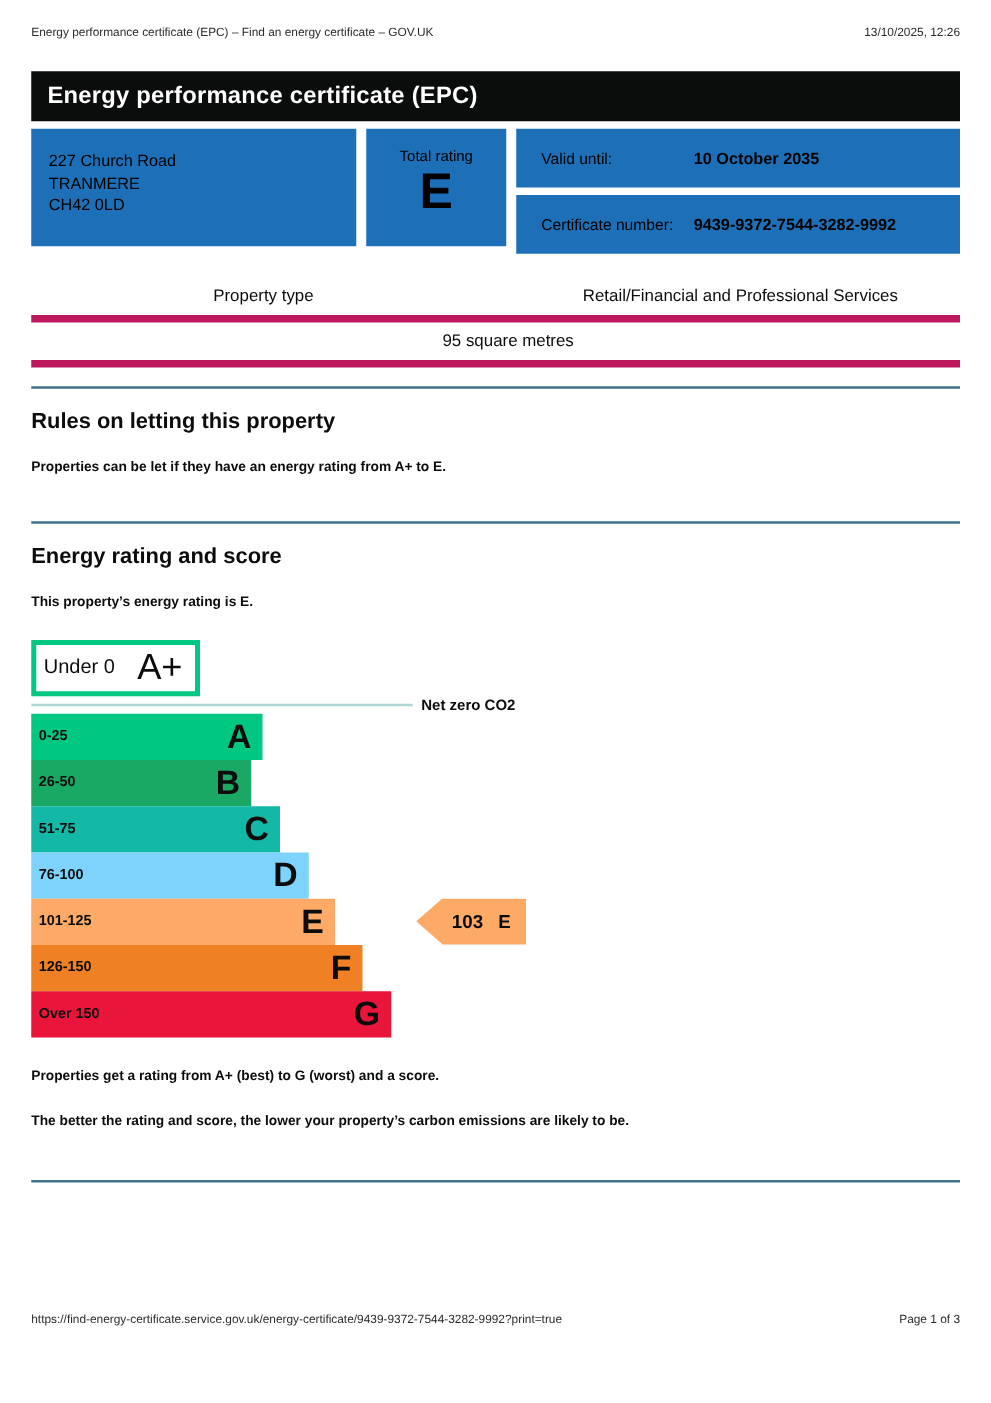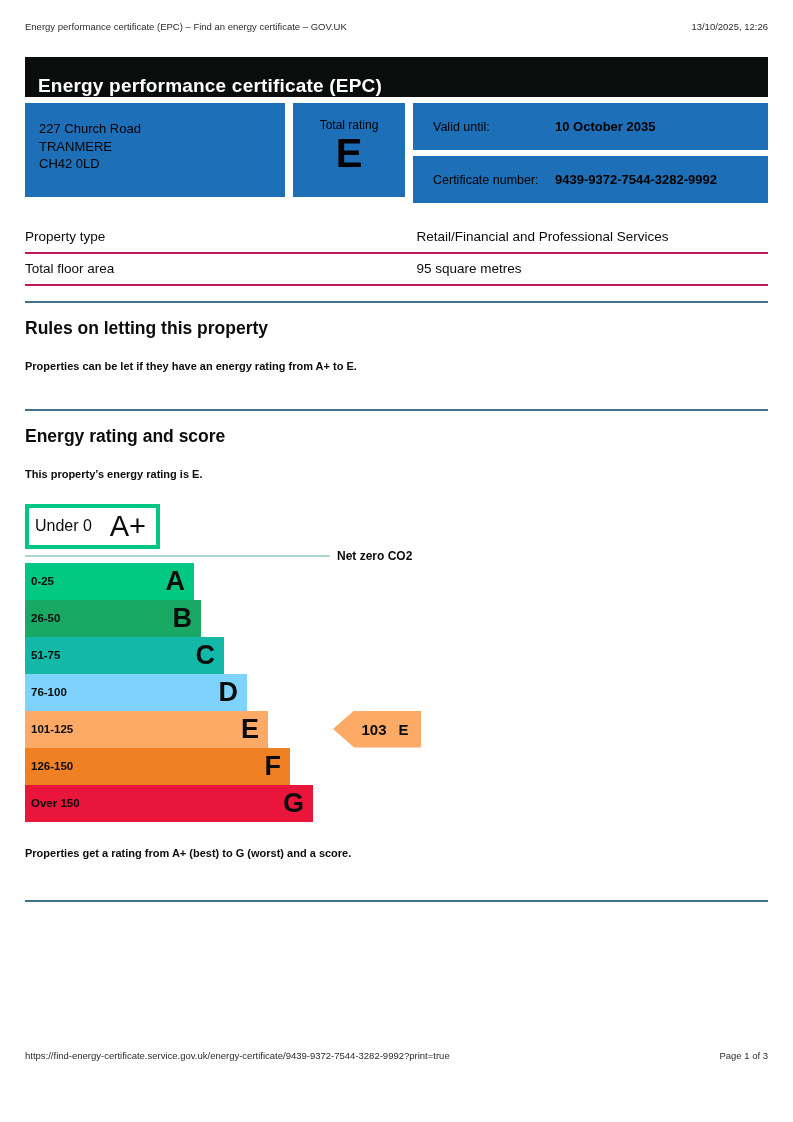--- a/index.html
+++ b/index.html
@@ -16,38 +16,38 @@
   }
   .print-footer {
     position:absolute; left:25px; right:25px; top:1050px;
     display:flex; justify-content:space-between;
     font-size:9.5px; color:#2b2b2b;
   }
   
   .content { margin:0 25px; }
   .banner {
     margin-top:24px; height:40px; background:#0b0c0c; color:#ffffff;
-    display:flex; align-items:flex-end; padding-left:13px;
+    display:flex; align-items:center; padding-left:13px;
     font-size:19px; font-weight:bold; letter-spacing:0.2px;
   }
   .summary-row { margin-top:6px; display:flex; gap:8px; height:94px; }
   .blue-box { background:#1d70b8; color:#000000; }
   .address-box { width:260px; padding:17px 14px; font-size:13px; line-height:1.35; }
   .rating-box { width:112px; text-align:center; padding-top:15px; }
   .rating-box .rating-label { font-size:12px; display:block; }
   .rating-box .rating-letter { font-size:40px; font-weight:bold; line-height:1.05; display:block; }
   .summary-right { flex:1; display:flex; flex-direction:column; gap:6px; }
   .summary-right .kv-row {
     flex:1; display:flex; align-items:flex-end; padding:16px 20px; font-size:12.5px;
   }
   .kv-row .kv-label { flex:0 0 122px; }
   .kv-row .kv-value { font-weight:bold; font-size:13px; }
   
   .prop-table { margin-top:25px; font-size:13.5px; }
-  .prop-row { display:flex; padding:7px 0 8px 0; border-bottom:2px solid #be185d; }
+  .prop-row { display:flex; padding:7px 0 8px 0; border-bottom:6px solid #be185d;text-align:center; }
   .prop-row .prop-label { flex:0 0 50%; }
   .prop-row .prop-value { flex:1;margin-left:20px; }
   
   .divider { border-top:2px solid #41718c; height:0; }
   .mt-15 { margin-top:15px; } .mt-36 { margin-top:36px; } .mt-40 { margin-top:40px; }
   h2 { font-size:17.5px; font-weight:bold; margin-top:15px; line-height:1.2; }
   .body-text { font-size:11px; margin-top:20px; line-height:1.3;font-weight:bold; }
   .mt-24 { margin-top:24px; } .mt-22 { margin-top:22px; }
   
   .chart { margin-top:22px; position:relative; width:100%; }
@@ -109,21 +109,20 @@
       </div>
     </div>
   </div>
 
   <div class="prop-table">
     <div class="prop-row">
       <span class="prop-label">Property type</span>
       <span class="prop-value">Retail/Financial and Professional Services</span>
     </div>
     <div class="prop-row">
-      <span class="prop-label">Total floor area</span>
       <span class="prop-value">95 square metres</span>
     </div>
   </div>
 
   <div class="divider mt-15"></div>
 
   <h2>Rules on letting this property</h2>
   <p class="body-text">Properties can be let if they have an energy rating from A+ to E.</p>
 
   <div class="divider mt-36"></div>
@@ -133,21 +132,21 @@
 
   <div class="chart">
     <div class="band-aplus" style="background: rgb(255, 255, 255); border-color: rgb(0, 199, 129);">
       <span class="band-range">Under 0</span>
       <span class="band-letter">A+</span>
     </div>
     <div class="netzero-row">
       <div class="netzero-line"></div>
       <span class="netzero-label">Net zero CO2</span>
     </div>
-    <div class="band" style="width: 169px; background: rgb(0, 199, 129);">
+    <div class="band" style="width: 185px; background: rgb(0, 199, 129);">
       <span class="band-range">0-25</span>
       <span class="band-letter">A</span>
     </div>
     <div class="band" style="width: 176px; background: rgb(25, 169, 100);">
       <span class="band-range">26-50</span>
       <span class="band-letter">B</span>
     </div>
     <div class="band" style="width: 199px; background: #14b8a6;">
       <span class="band-range">51-75</span>
       <span class="band-letter">C</span>
@@ -168,20 +167,21 @@
       <span class="band-range">Over 150</span>
       <span class="band-letter">G</span>
     </div>
     <div class="current-arrow" style="background: rgb(252, 170, 101);">
       <span>103</span>
       <span>E</span>
     </div>
   </div>
 
   <p class="body-text mt-24">Properties get a rating from A+ (best) to G (worst) and a score.</p>
+  <p class="body-text mt-22">The better the rating and score, the lower your property’s carbon emissions are likely to be.</p>
 
   <div class="divider mt-40"></div>
 
 </div>
 
 <div class="print-footer">
   <span>https://find-energy-certificate.service.gov.uk/energy-certificate/9439-9372-7544-3282-9992?print=true</span>
   <span>Page 1 of 3</span>
 </div>
 

